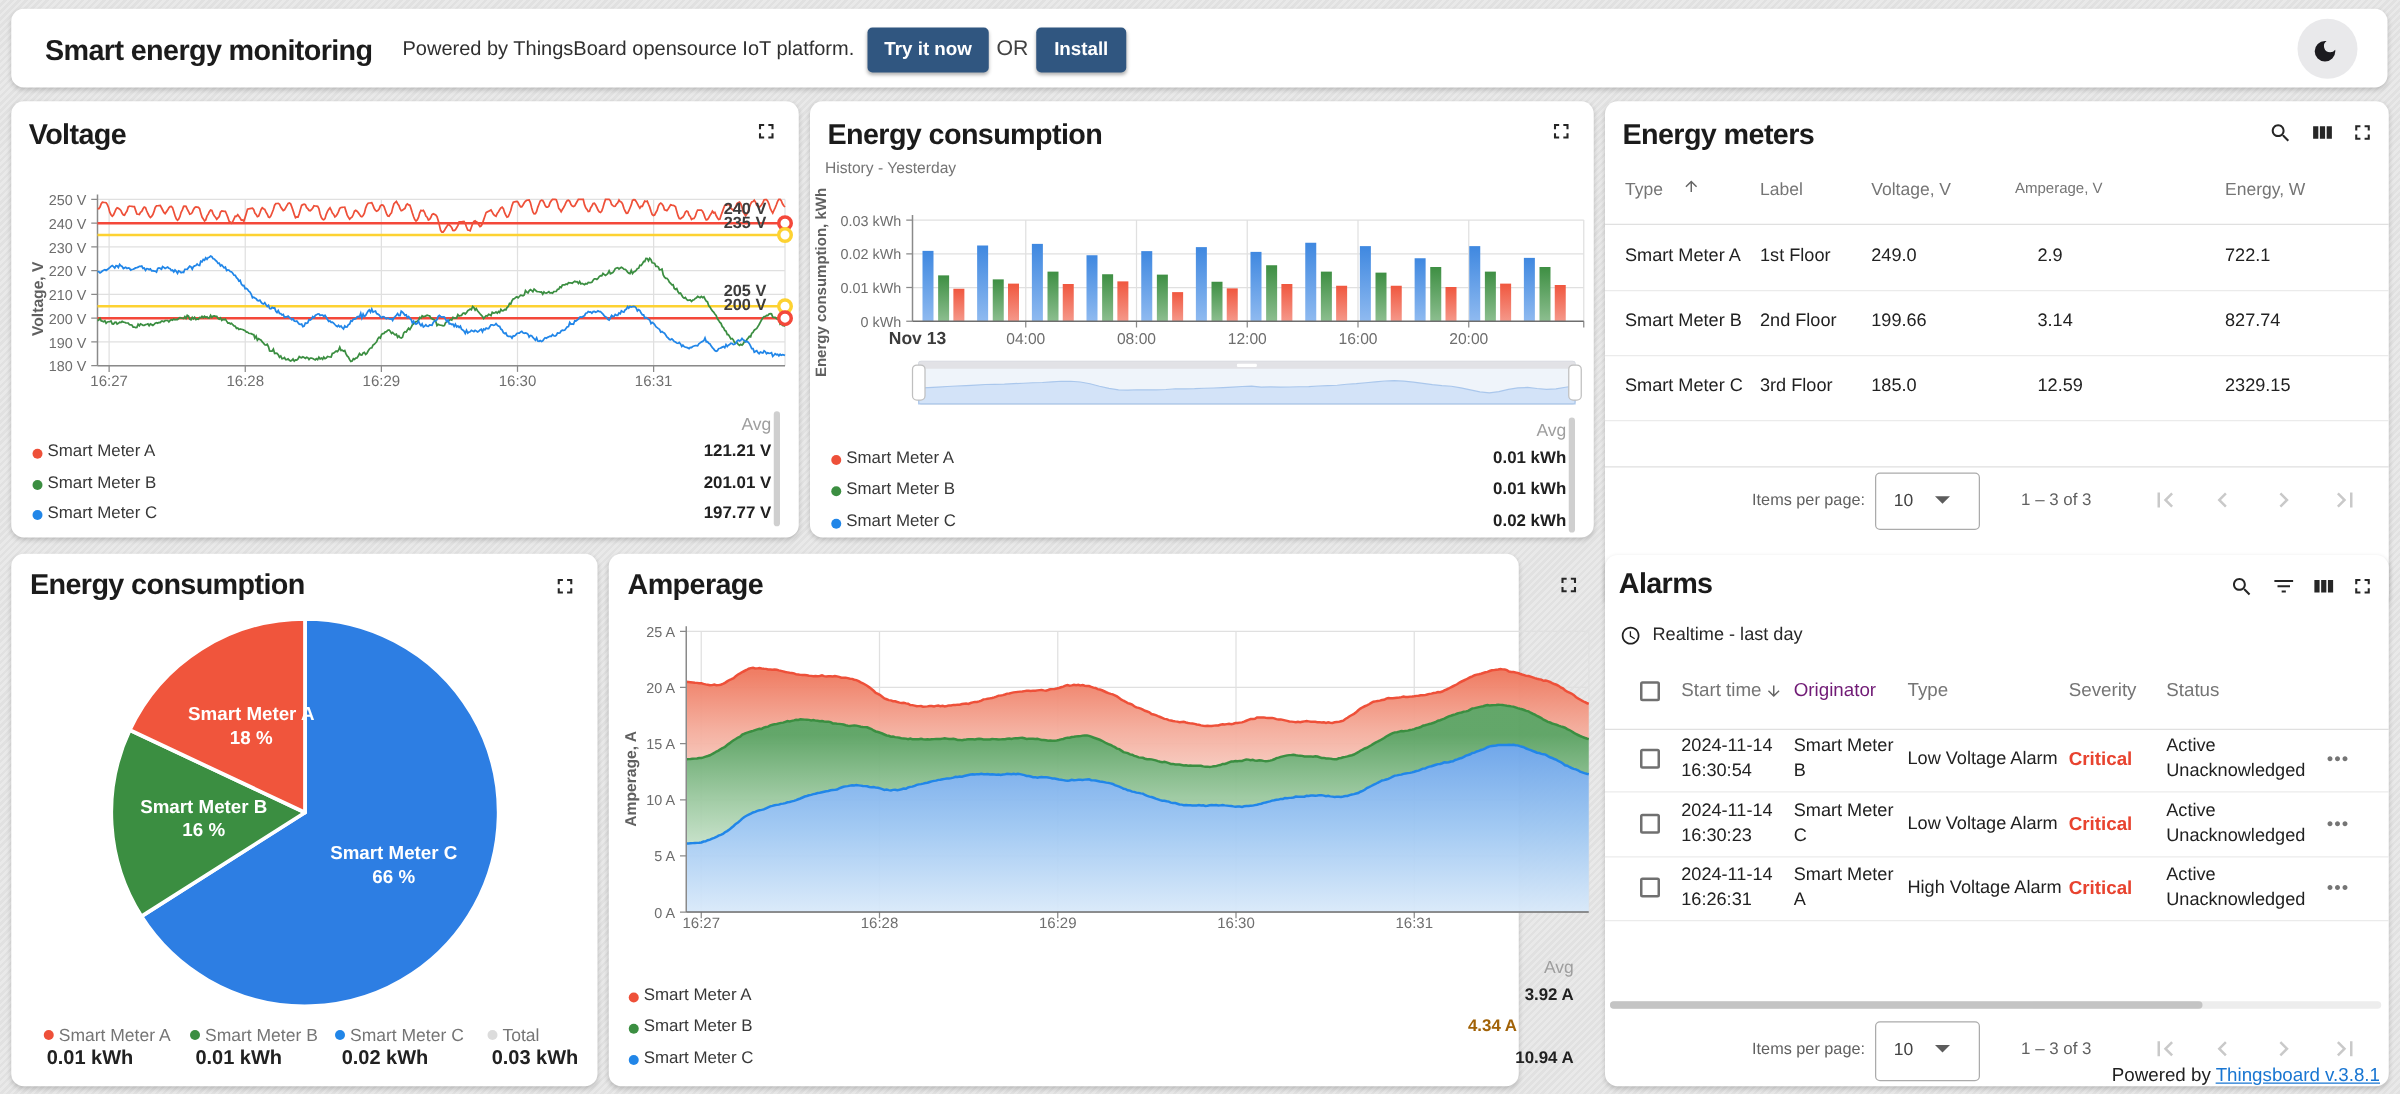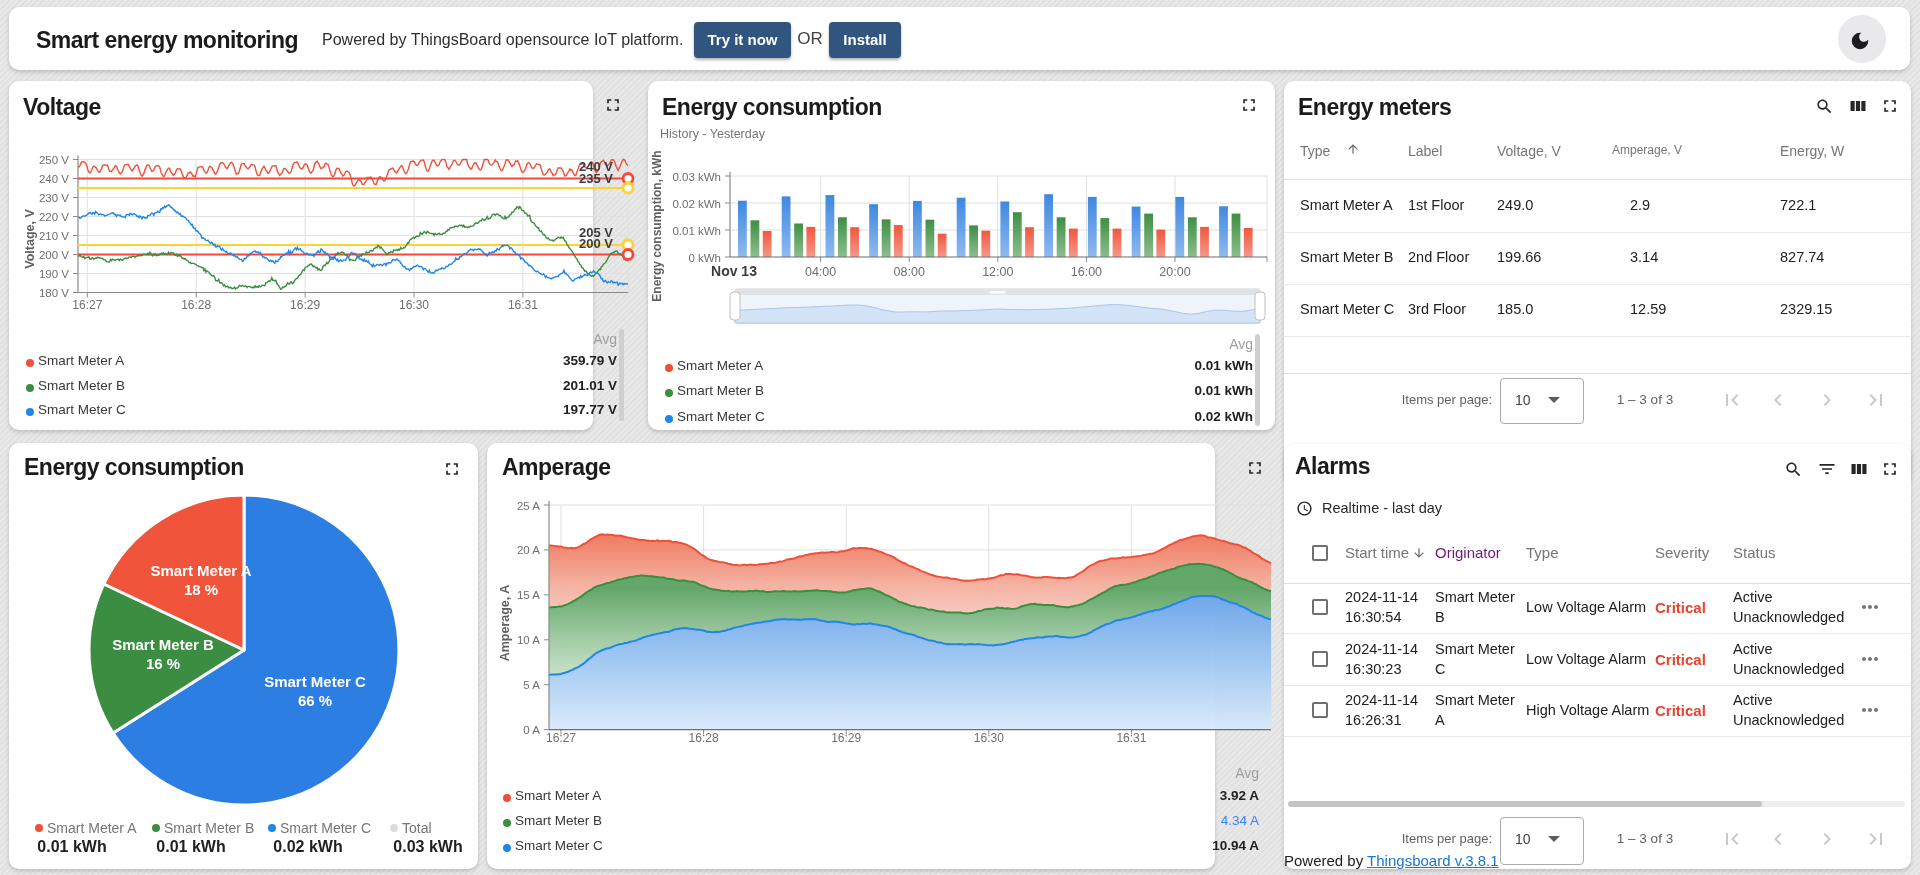--- a/index.html
+++ b/index.html
@@ -3,21 +3,21 @@
 <div class="card" style="left:9px;top:7px;width:1901px;height:63px"></div>
 <div class="wtitle" style="left:36px;top:27px">Smart energy monitoring</div>
 <div style="position:absolute;left:322px;top:31px;font-size:16px;color:#2f2f2f;white-space:nowrap">Powered by ThingsBoard opensource IoT platform.</div>
 <div style="position:absolute;left:694px;top:22px;width:97px;height:36px;background:#305680;border-radius:4px;box-shadow:0 2px 3px rgba(0,0,0,0.3);color:#fff;font-size:15px;font-weight:bold;text-align:center;line-height:36px">Try it now</div>
 <div style="position:absolute;left:795px;top:29px;width:30px;text-align:center;font-size:17px;color:#424242">OR</div>
 <div style="position:absolute;left:829px;top:22px;width:72px;height:36px;background:#305680;border-radius:4px;box-shadow:0 2px 3px rgba(0,0,0,0.3);color:#fff;font-size:15px;font-weight:bold;text-align:center;line-height:36px">Install</div>
 <div style="position:absolute;left:1838px;top:15px;width:48px;height:48px;border-radius:50%;background:#e9e9eb"></div>
 <svg width="22" height="22" viewBox="0 0 24 24" style="position:absolute;left:1849px;top:30px">
     <path fill="#1c1b1f" d="M12 3a9 9 0 1 0 9 9c0-.46-.04-.92-.1-1.36a5.389 5.389 0 0 1-4.4 2.26 5.403 5.403 0 0 1-3.14-9.8c-.44-.06-.9-.1-1.36-.1z"></path>
   </svg>
-<div class="card" style="left:9px;top:81px;width:584px;height:349px">
+<div class="card" style="left:9px;top:81px;width:630px;height:349px">
     <div class="wtitle" style="left:14px;top:13px">Voltage</div>
     <svg width="20" height="20" viewBox="0 0 24 24" style="position:absolute;left:594px;top:14px">
       <path fill="#262626" d="M7 14H5v5h5v-2H7v-3zm-2-4h2V7h3V5H5v5zm12 7h-3v2h5v-5h-2v3zM14 5v2h3v3h2V5h-5z"></path>
     </svg>
     <svg width="630" height="349" style="position:absolute;left:0;top:0">
       <line x1="69.0" y1="78.5" x2="619.0" y2="78.5" stroke="#e0e0e0" stroke-width="1"></line>
       <line x1="64.0" y1="78.5" x2="69.0" y2="78.5" stroke="#8a8a8a" stroke-width="1"></line>
       <text x="60.0" y="83.0" font-size="11.5" fill="#6e6e6e" text-anchor="end">250 V</text>
       <line x1="69.0" y1="97.5" x2="619.0" y2="97.5" stroke="#e0e0e0" stroke-width="1"></line>
       <line x1="64.0" y1="97.5" x2="69.0" y2="97.5" stroke="#8a8a8a" stroke-width="1"></line>
@@ -71,21 +71,21 @@
       <circle cx="619.0" cy="173.5" r="5" fill="#fff" stroke="#f4483a" stroke-width="2.8"></circle>
       <text x="604.0" y="90.0" font-size="13" font-weight="bold" fill="#3c3c3c" text-anchor="end">240 V</text>
       <text x="604.0" y="101.5" font-size="13" font-weight="bold" fill="#3c3c3c" text-anchor="end">235 V</text>
       <text x="604.0" y="155.5" font-size="13" font-weight="bold" fill="#3c3c3c" text-anchor="end">205 V</text>
       <text x="604.0" y="167.0" font-size="13" font-weight="bold" fill="#3c3c3c" text-anchor="end">200 V</text>
       <text x="15" y="148" font-size="12.5" font-weight="bold" fill="#606060" text-anchor="middle" transform="rotate(-90 25 148)">Voltage, V</text>
     </svg>
     <div style="position:absolute;left:568px;top:250px;width:40px;text-align:right;font-size:14px;color:#9e9e9e">Avg</div>
     <div style="position:absolute;left:17px;top:278px;width:8px;height:8px;border-radius:50%;background:#ee5039"></div>
     <div style="position:absolute;left:29px;top:272px;font-size:13.5px;color:#383838">Smart Meter A</div>
-    <div style="position:absolute;left:478px;top:272px;width:130px;text-align:right;font-size:13.5px;font-weight:bold;color:#212121">359.79 V</div>
+    <div style="position:absolute;left:478px;top:272px;width:130px;text-align:right;font-size:13.5px;font-weight:bold;color:#212121">121.21 V</div>
     <div style="position:absolute;left:17px;top:302.5px;width:8px;height:8px;border-radius:50%;background:#3b8e41"></div>
     <div style="position:absolute;left:29px;top:296.5px;font-size:13.5px;color:#383838">Smart Meter B</div>
     <div style="position:absolute;left:478px;top:296.5px;width:130px;text-align:right;font-size:13.5px;font-weight:bold;color:#212121">201.01 V</div>
     <div style="position:absolute;left:17px;top:327px;width:8px;height:8px;border-radius:50%;background:#2186e8"></div>
     <div style="position:absolute;left:29px;top:321px;font-size:13.5px;color:#383838">Smart Meter C</div>
     <div style="position:absolute;left:478px;top:321px;width:130px;text-align:right;font-size:13.5px;font-weight:bold;color:#212121">197.77 V</div>
     <div style="position:absolute;left:610px;top:248px;width:5px;height:92px;background:#cfcfcf;border-radius:3px"></div>
   </div>
 <div class="card" style="left:648px;top:81px;width:627px;height:349px">
     <div class="wtitle" style="left:14px;top:13px">Energy consumption</div>
@@ -347,21 +347,21 @@
       <line x1="62.0" y1="58.0" x2="62.0" y2="286.6" stroke="#8a8a8a" stroke-width="1.2"></line>
       <line x1="62.0" y1="286.6" x2="784.0" y2="286.6" stroke="#6e6e6e" stroke-width="1.2"></line>
       <text x="10" y="176" font-size="12.5" font-weight="bold" fill="#606060" text-anchor="middle" transform="rotate(-90 18 172)">Amperage, A</text>
     </svg>
     <div style="position:absolute;left:732px;top:322px;width:40px;text-align:right;font-size:14px;color:#9e9e9e">Avg</div>
     <div style="position:absolute;left:16px;top:351px;width:8px;height:8px;border-radius:50%;background:#ee5039"></div>
     <div style="position:absolute;left:28px;top:345px;font-size:13.5px;color:#383838">Smart Meter A</div>
     <div style="position:absolute;left:642px;top:345px;width:130px;text-align:right;font-size:13.5px;font-weight:bold;color:#212121">3.92 A</div>
     <div style="position:absolute;left:16px;top:376px;width:8px;height:8px;border-radius:50%;background:#3b8e41"></div>
     <div style="position:absolute;left:28px;top:370px;font-size:13.5px;color:#383838">Smart Meter B</div>
-    <div style="position:absolute;left:642px;top:370px;width:130px;text-align:right;font-size:13.5px;font-weight:normal;color:#3b82f6">4.34 A</div>
+    <div style="position:absolute;left:642px;top:370px;width:130px;text-align:center;font-size:13.5px;font-weight:bold;color:#a16207">4.34 A</div>
     <div style="position:absolute;left:16px;top:401px;width:8px;height:8px;border-radius:50%;background:#2186e8"></div>
     <div style="position:absolute;left:28px;top:395px;font-size:13.5px;color:#383838">Smart Meter C</div>
     <div style="position:absolute;left:642px;top:395px;width:130px;text-align:right;font-size:13.5px;font-weight:bold;color:#212121">10.94 A</div>
   </div>
 <div class="card" style="left:1284px;top:444px;width:627px;height:425px">
     <div class="wtitle" style="left:11px;top:9px">Alarms</div>
     <svg width="19" height="19" viewBox="0 0 24 24" style="position:absolute;left:500px;top:16px">
       <path fill="#262626" d="M15.5 14h-.79l-.28-.27C15.41 12.59 16 11.11 16 9.5 16 5.91 13.09 3 9.5 3S3 5.91 3 9.5 5.91 16 9.5 16c1.61 0 3.09-.59 4.23-1.57l.27.28v.79l5 4.99L20.49 19l-4.99-5zm-6 0C7.01 14 5 11.99 5 9.5S7.01 5 9.5 5 14 7.01 14 9.5 11.99 14 9.5 14z"></path>
     </svg>
     <svg width="20" height="20" viewBox="0 0 24 24" style="position:absolute;left:533px;top:15px">
@@ -429,13 +429,13 @@
     </svg>
     <svg width="24" height="24" viewBox="0 0 24 24" style="position:absolute;left:482px;top:383px">
       <path fill="#c9c9c9" d="M15.41 7.41L14 6l-6 6 6 6 1.41-1.41L10.83 12z"></path>
     </svg>
     <svg width="24" height="24" viewBox="0 0 24 24" style="position:absolute;left:531px;top:383px">
       <path fill="#c9c9c9" d="M8.59 16.59L13.17 12 8.59 7.41 10 6l6 6-6 6z"></path>
     </svg>
     <svg width="24" height="24" viewBox="0 0 24 24" style="position:absolute;left:580px;top:383px">
       <path fill="#c9c9c9" d="M5.59 7.41L10.18 12l-4.59 4.59L7 18l6-6-6-6zM16 6h2v12h-2z"></path>
     </svg>
-    <div style="position:absolute;left:0px;top:408px;width:610px;text-align:left;font-size:15px;white-space:nowrap"><span style="color:#212121">Powered by </span><span style="color:#1976d2;text-decoration:underline">Thingsboard v.3.8.1</span></div>
+    <div style="position:absolute;left:10px;top:408px;width:610px;text-align:right;font-size:15px;white-space:nowrap"><span style="color:#212121">Powered by </span><span style="color:#1976d2;text-decoration:underline">Thingsboard v.3.8.1</span></div>
   </div>
 </body></html>

